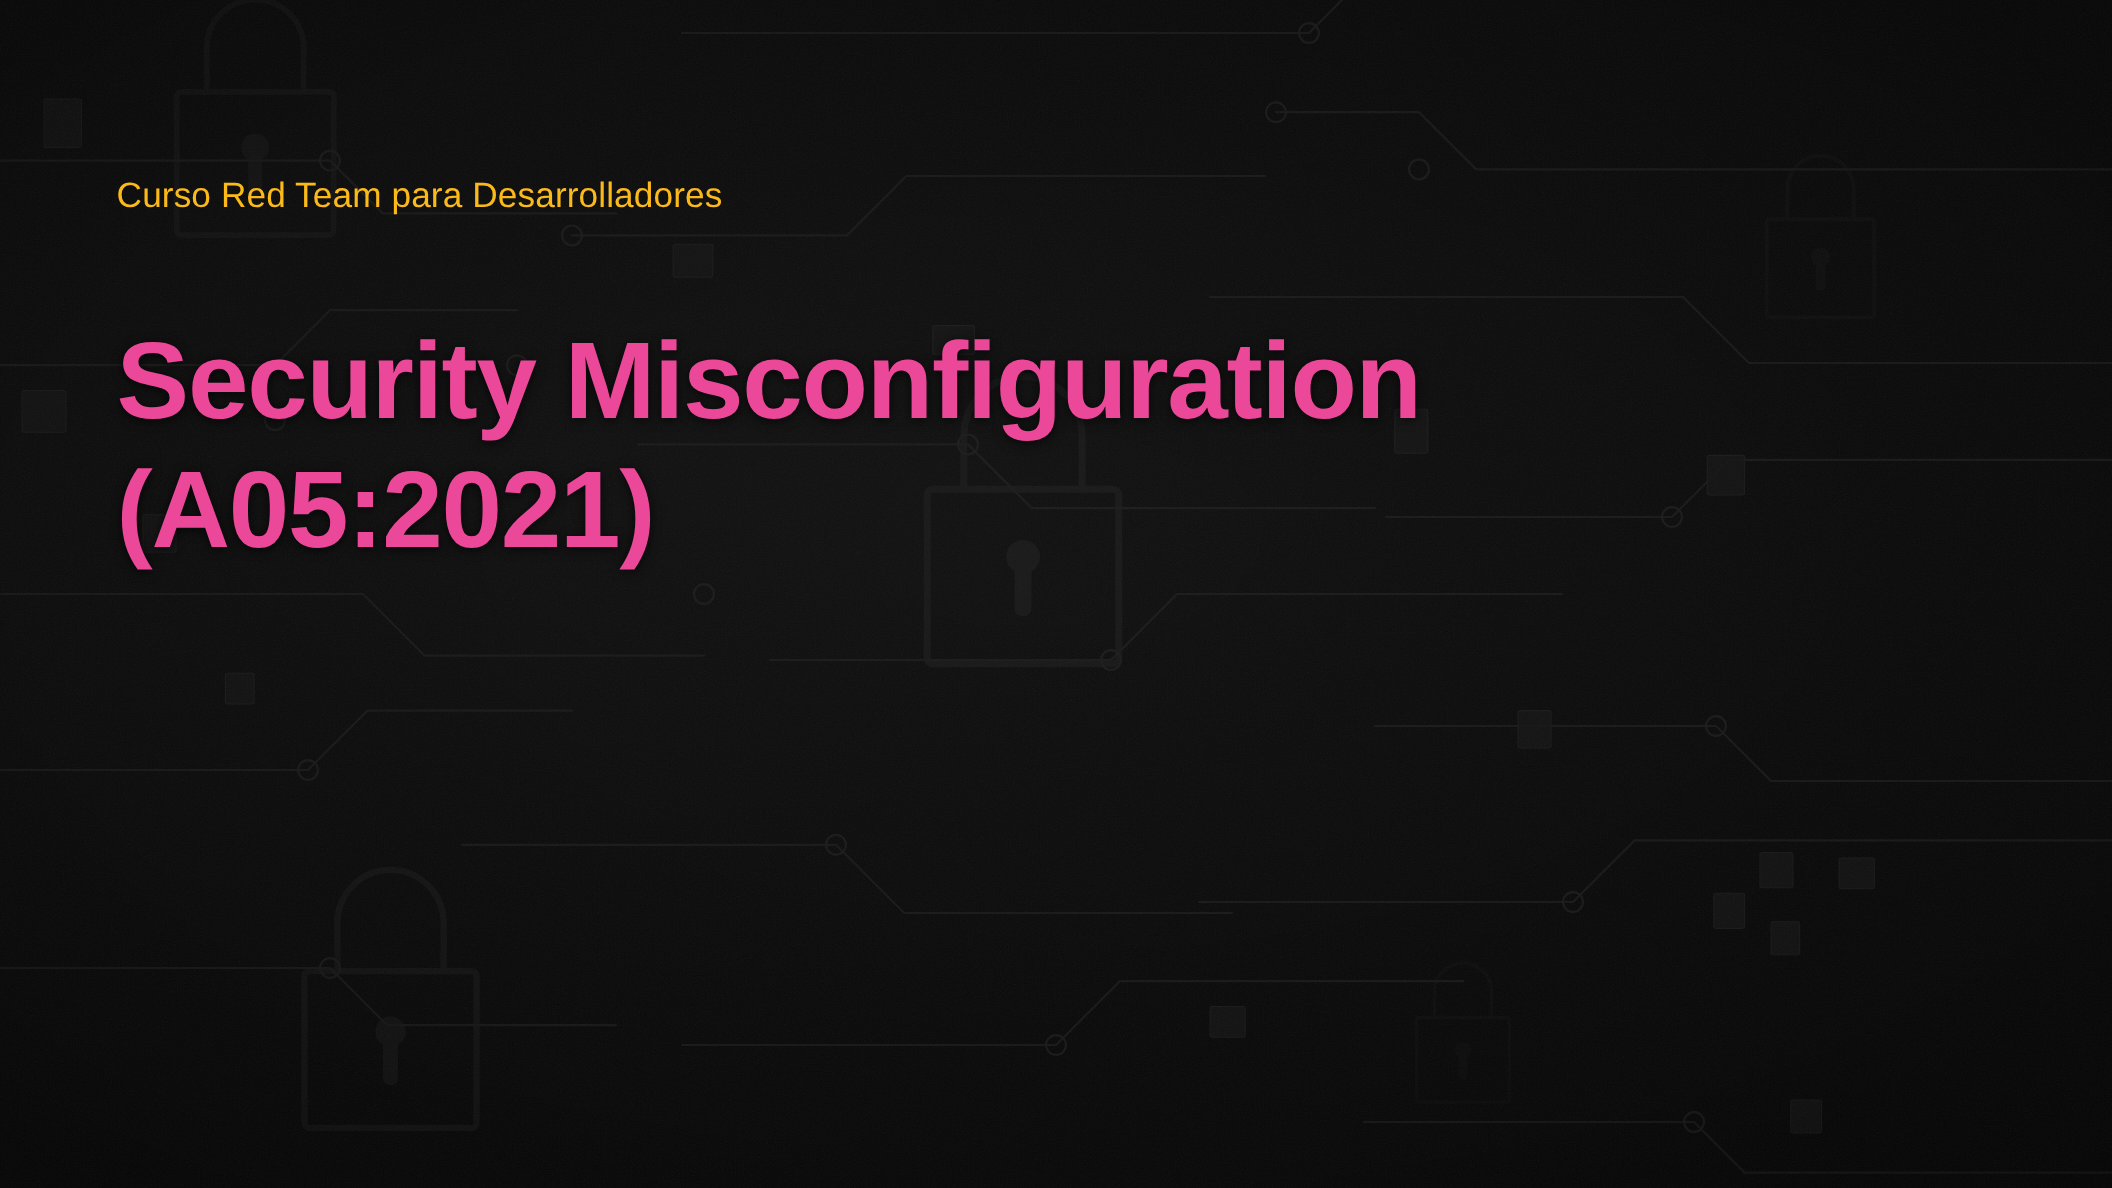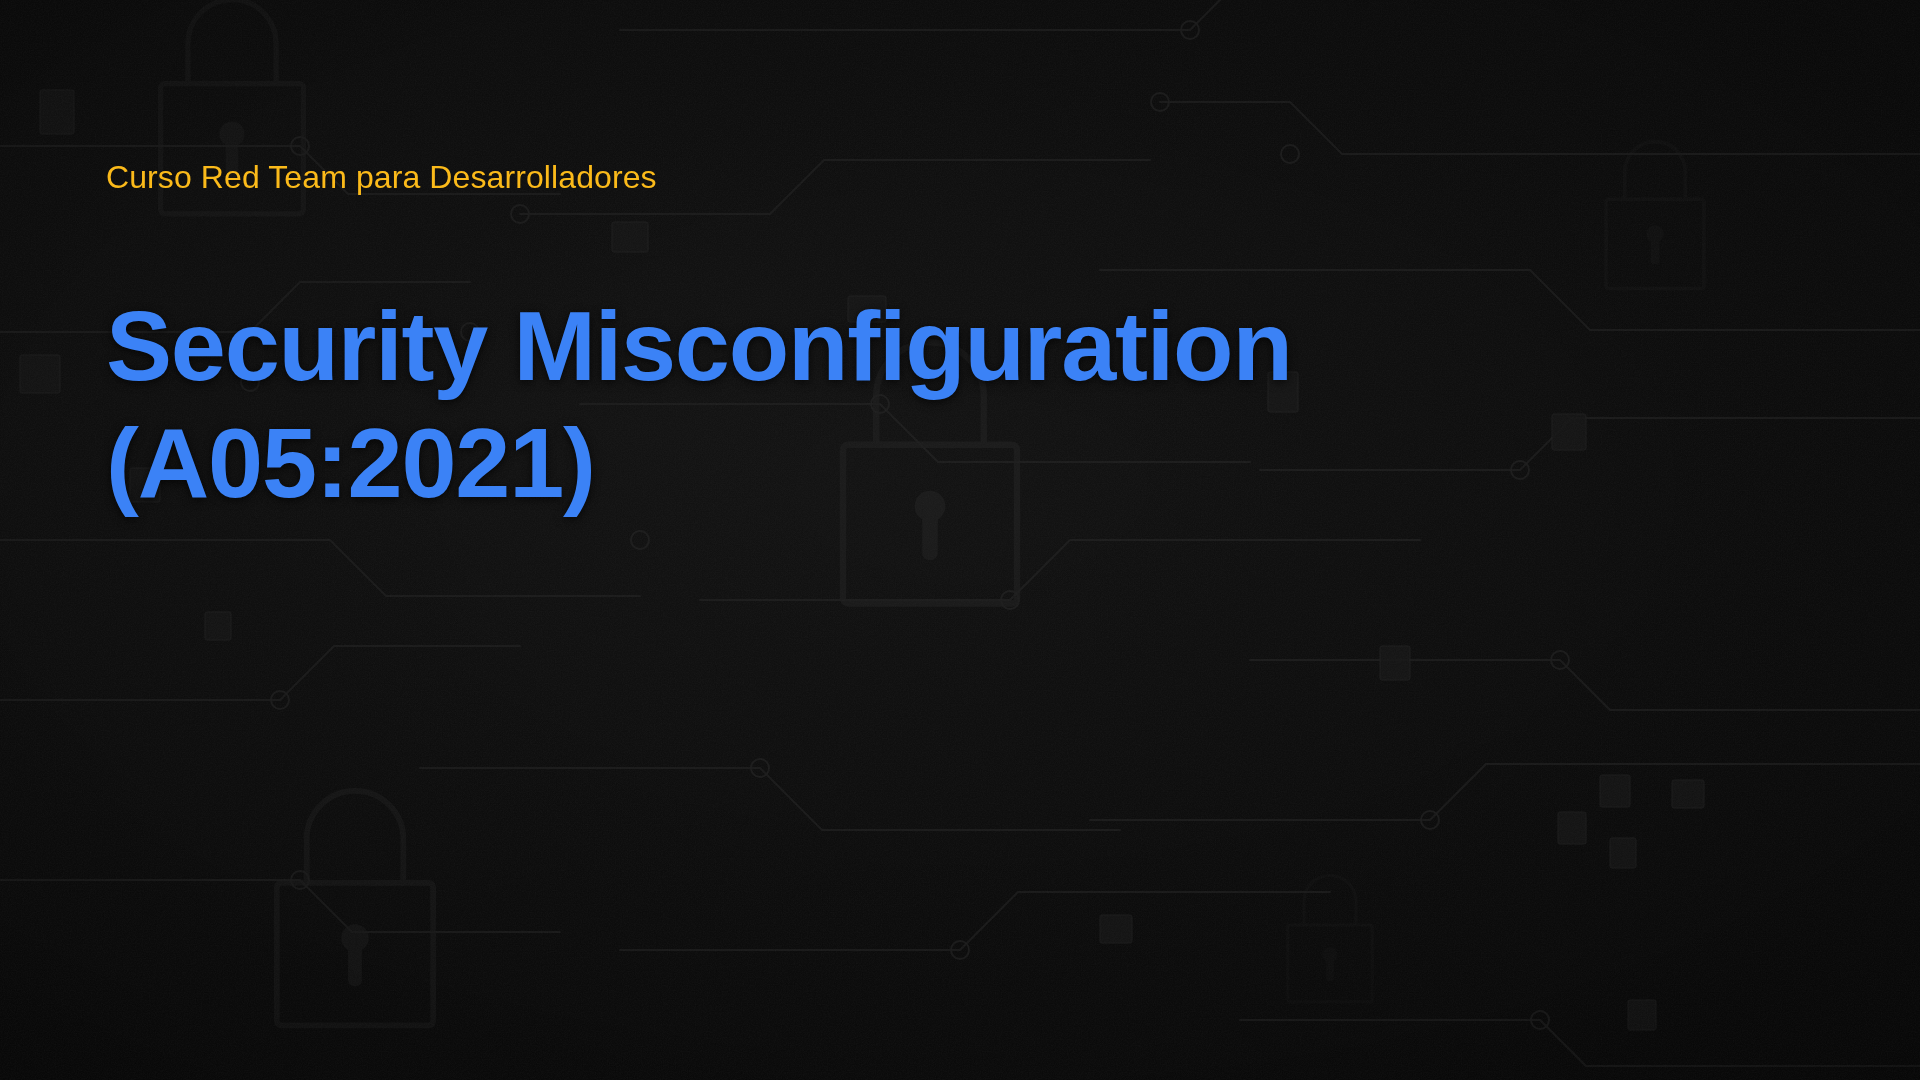--- a/index.html
+++ b/index.html
@@ -79,21 +79,21 @@
   #slide-title {
     position: absolute;
     top: 288px;
     left: 0;
     width: 1540px;
     margin: 0;
     font-size: 99px;
     line-height: 1.18;
     font-weight: 700;
     letter-spacing: -1.2px;
-    color: #3b82f6;
+    color: #ec4899;
     text-shadow: 0 2px 10px rgba(0,0,0,0.7);
   }
 </style>
 </head>
 <body>
 
 <div id="slide">
 
   <div class="bg-layer" id="bg-base"></div>
 

